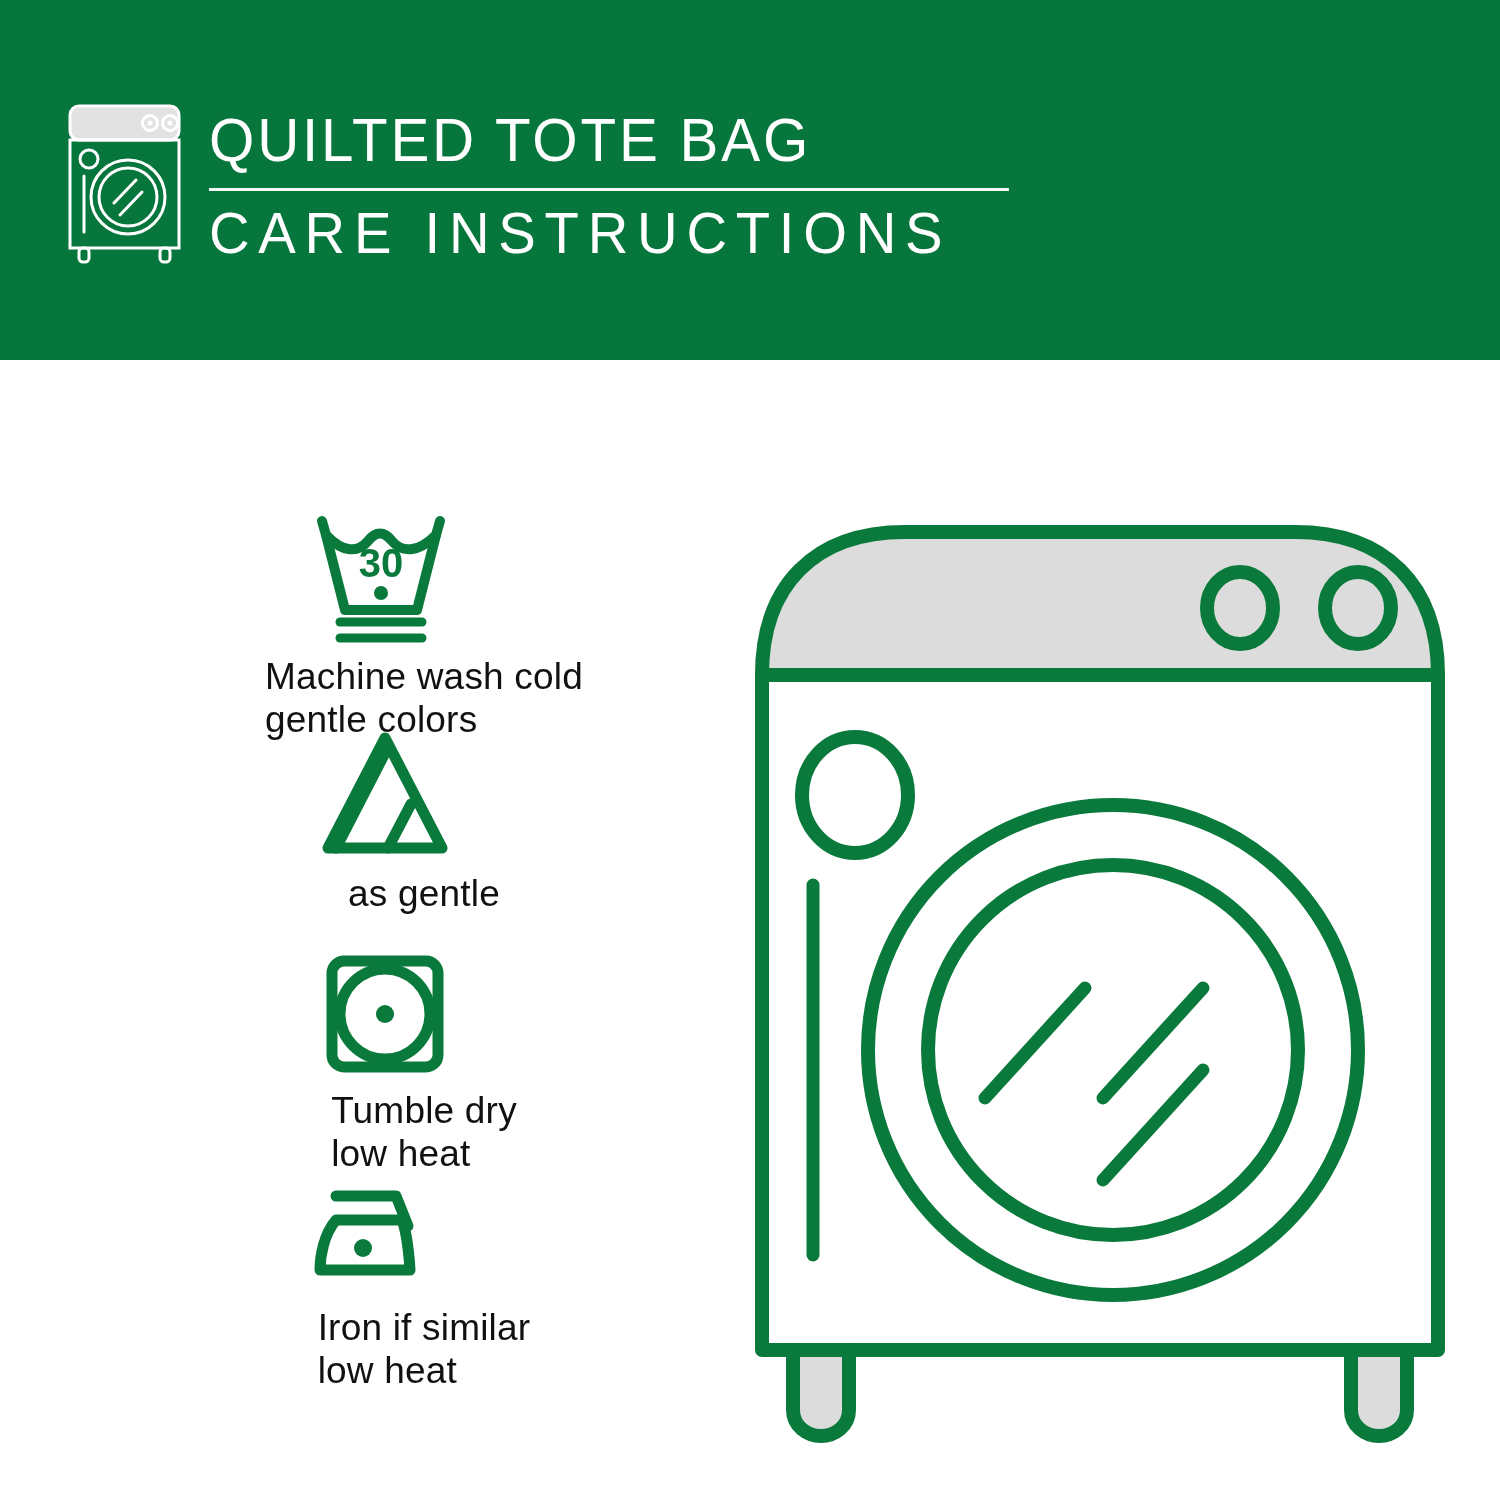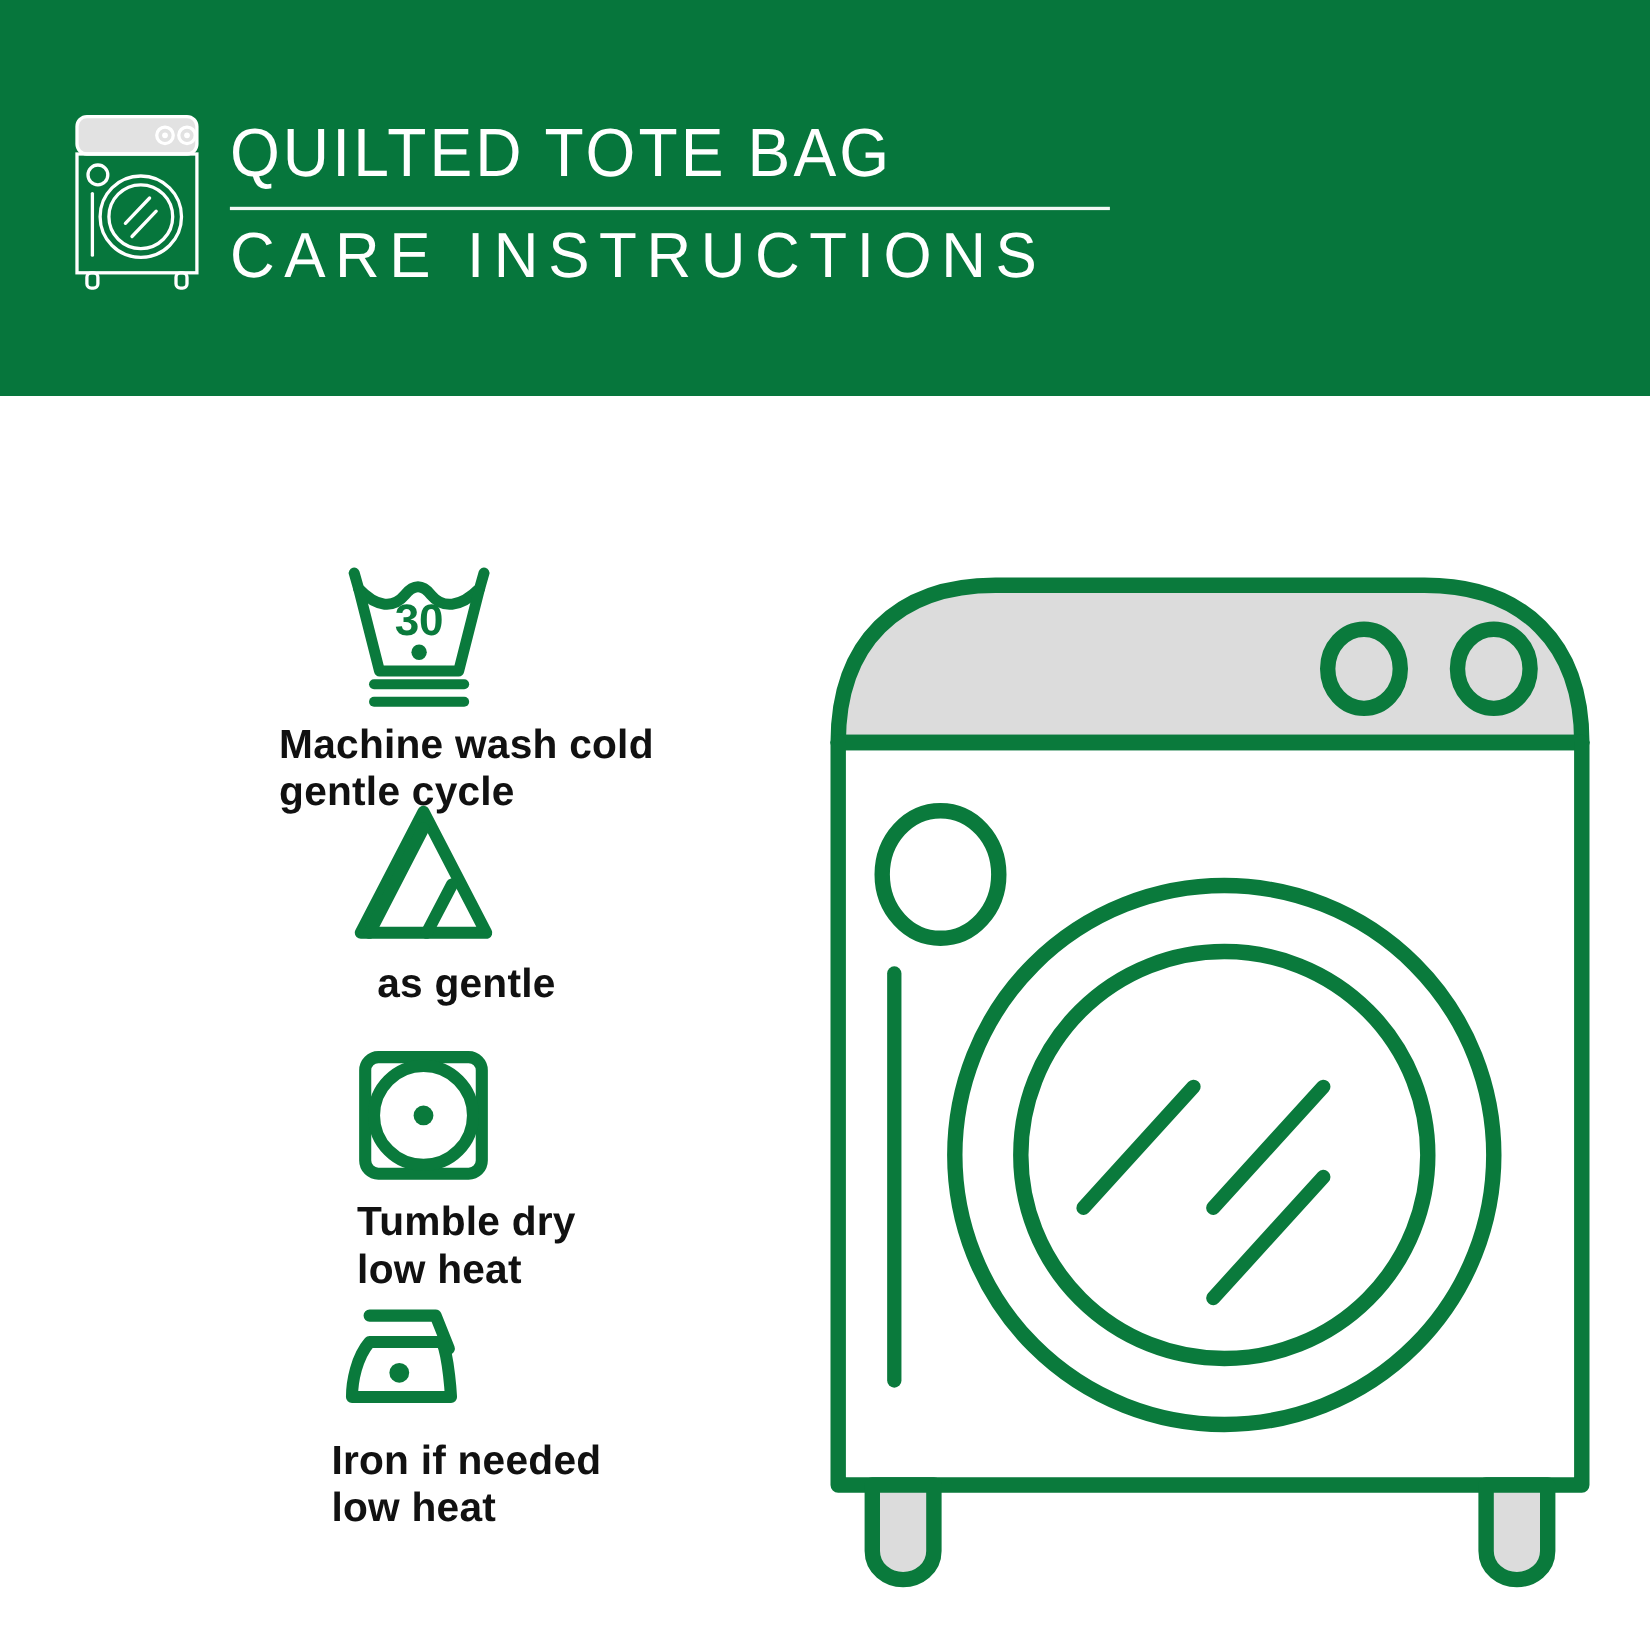--- a/index.html
+++ b/index.html
@@ -101,21 +101,21 @@
     width: 170px;
     flex: 0 0 auto;
     display: flex;
     align-items: center;
     justify-content: flex-start;
   }
   .care-text {
     font-size: 37px;
     line-height: 43px;
     color: #111111;
-    font-weight: 700;
+    font-weight: 400;
     letter-spacing: 0.2px;
     padding-left: 58px;
   }
 
   
   .washer-wrap {
     position: absolute;
     left: 745px;
     top: 130px;
     width: 710px;
@@ -180,21 +180,21 @@
             <line x1="30" y1="117" x2="112" y2="117"></line>
             <line x1="30" y1="133" x2="112" y2="133"></line>
           </g>
 
           <text x="71" y="72" text-anchor="middle" font-family="Liberation Sans, sans-serif" font-size="40" font-weight="bold" fill="#0A7A3C">30</text>
           <circle cx="71" cy="88" r="7" fill="#0A7A3C"></circle>
         </svg>
       </div>
       <div class="care-text">
         <div>Machine wash cold</div>
-        <div>gentle cycle</div>
+        <div>gentle colors</div>
       </div>
     </div>
 
     <div class="care-row">
       <div class="care-symbol">
         <svg viewBox="0 0 150 150" width="150" height="150" aria-hidden="true">
           <g fill="none" stroke="#0A7A3C" stroke-width="11" stroke-linecap="round" stroke-linejoin="round">
             <path d="M75 16 L132 126 L18 126 Z"></path>
             <line x1="75" y1="31" x2="26" y2="126"></line>
             <line x1="101" y1="82" x2="78" y2="126"></line>
@@ -226,21 +226,21 @@
           <g fill="none" stroke="#0A7A3C" stroke-width="11" stroke-linecap="round" stroke-linejoin="round">
 
             <path d="M26 40 L86 40 L98 70"></path>
 
             <path d="M86 64 L26 64 C14 78 10 100 10 114 L100 114 C100 114 98 78 92 64 Z" stroke-linejoin="round"></path>
           </g>
           <circle cx="53" cy="92" r="9" fill="#0A7A3C"></circle>
         </svg>
       </div>
       <div class="care-text">
-        <div>Iron if needed</div>
+        <div>Iron if similar</div>
         <div>low heat</div>
       </div>
     </div>
 
   </div>
 
   <div class="washer-wrap">
     <svg viewBox="0 0 710 960" width="710" height="960" aria-hidden="true">
       <g stroke="#0A7A3C" stroke-width="14" fill="none" stroke-linecap="round" stroke-linejoin="round">
 

